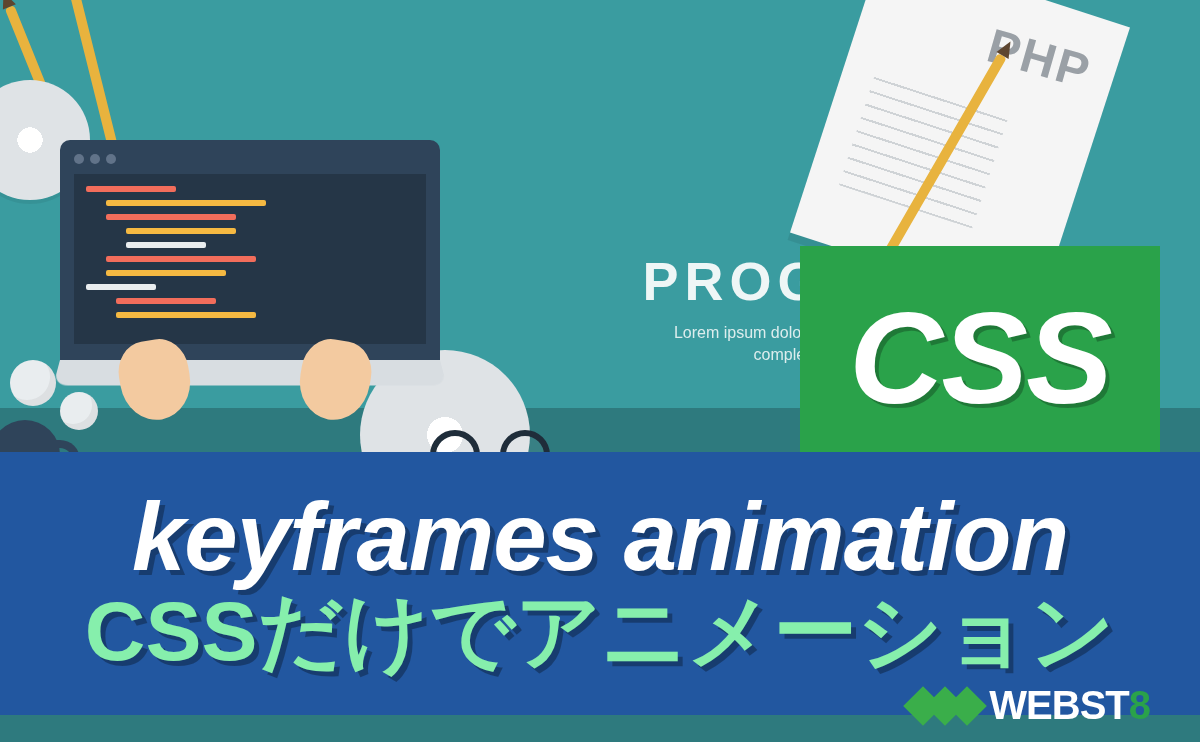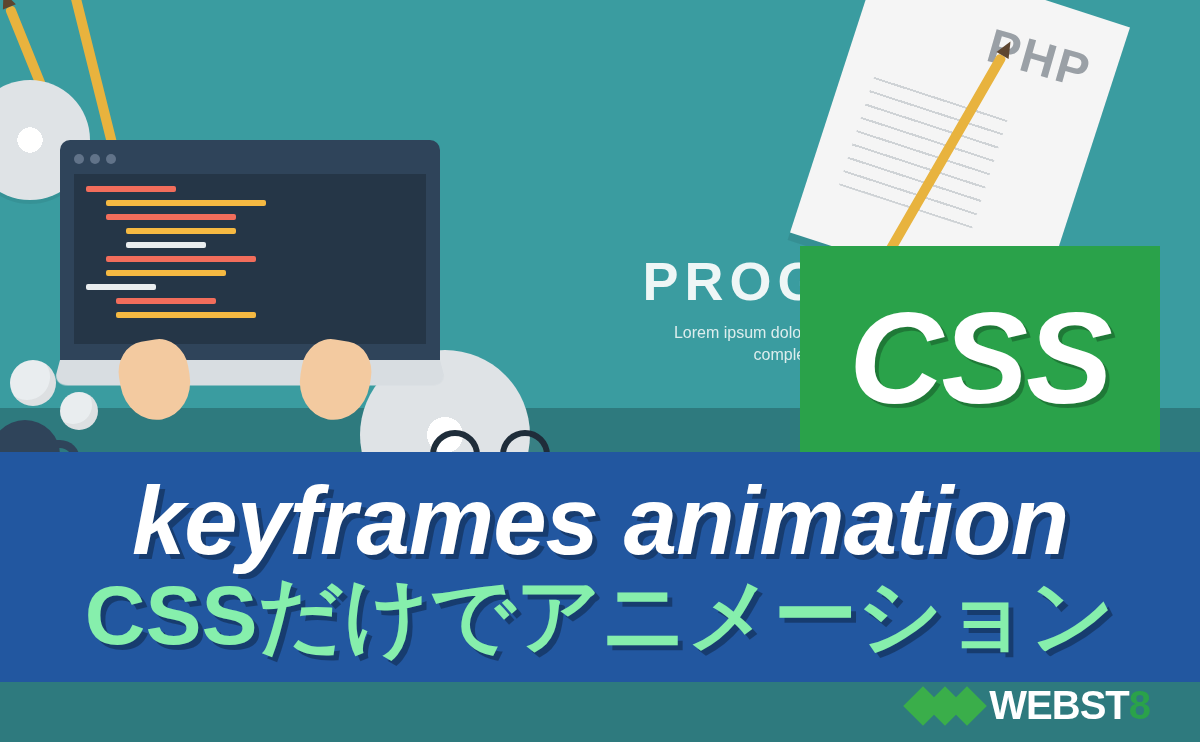--- a/index.html
+++ b/index.html
@@ -195,21 +195,21 @@
     font-weight:900;
     font-style:italic;
     letter-spacing:-2px;
     text-shadow: 4px 4px 0 rgba(0,0,0,0.25);
   }
 
   
   .banner{
     position:absolute;
     left:0; right:0; top:452px;
-    height:230px;
+    height:263px;
     background:#2257a0;
     display:flex;
     flex-direction:column;
     align-items:center;
     justify-content:center;
     padding: 12px 30px;
   }
   .banner .line1{
     color:#fff;
     font-size:96px;

